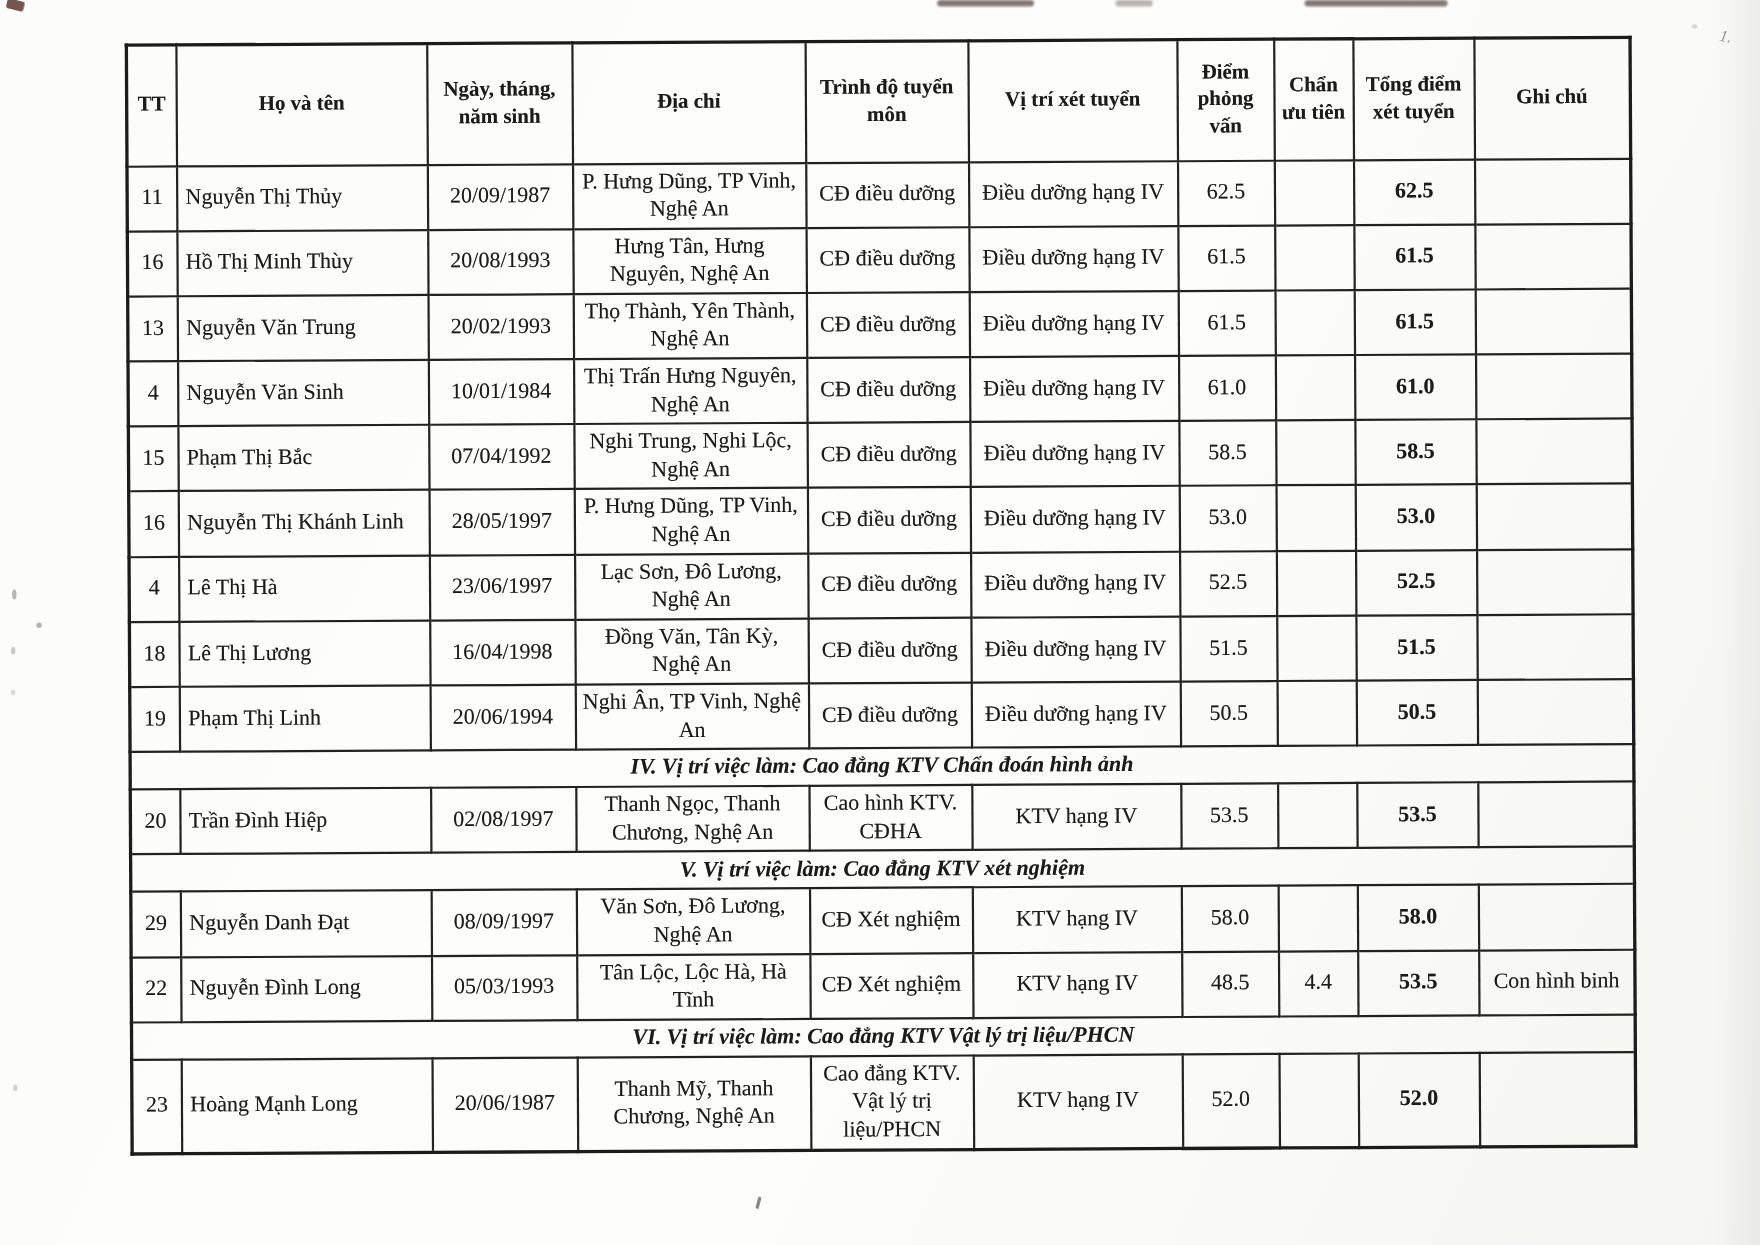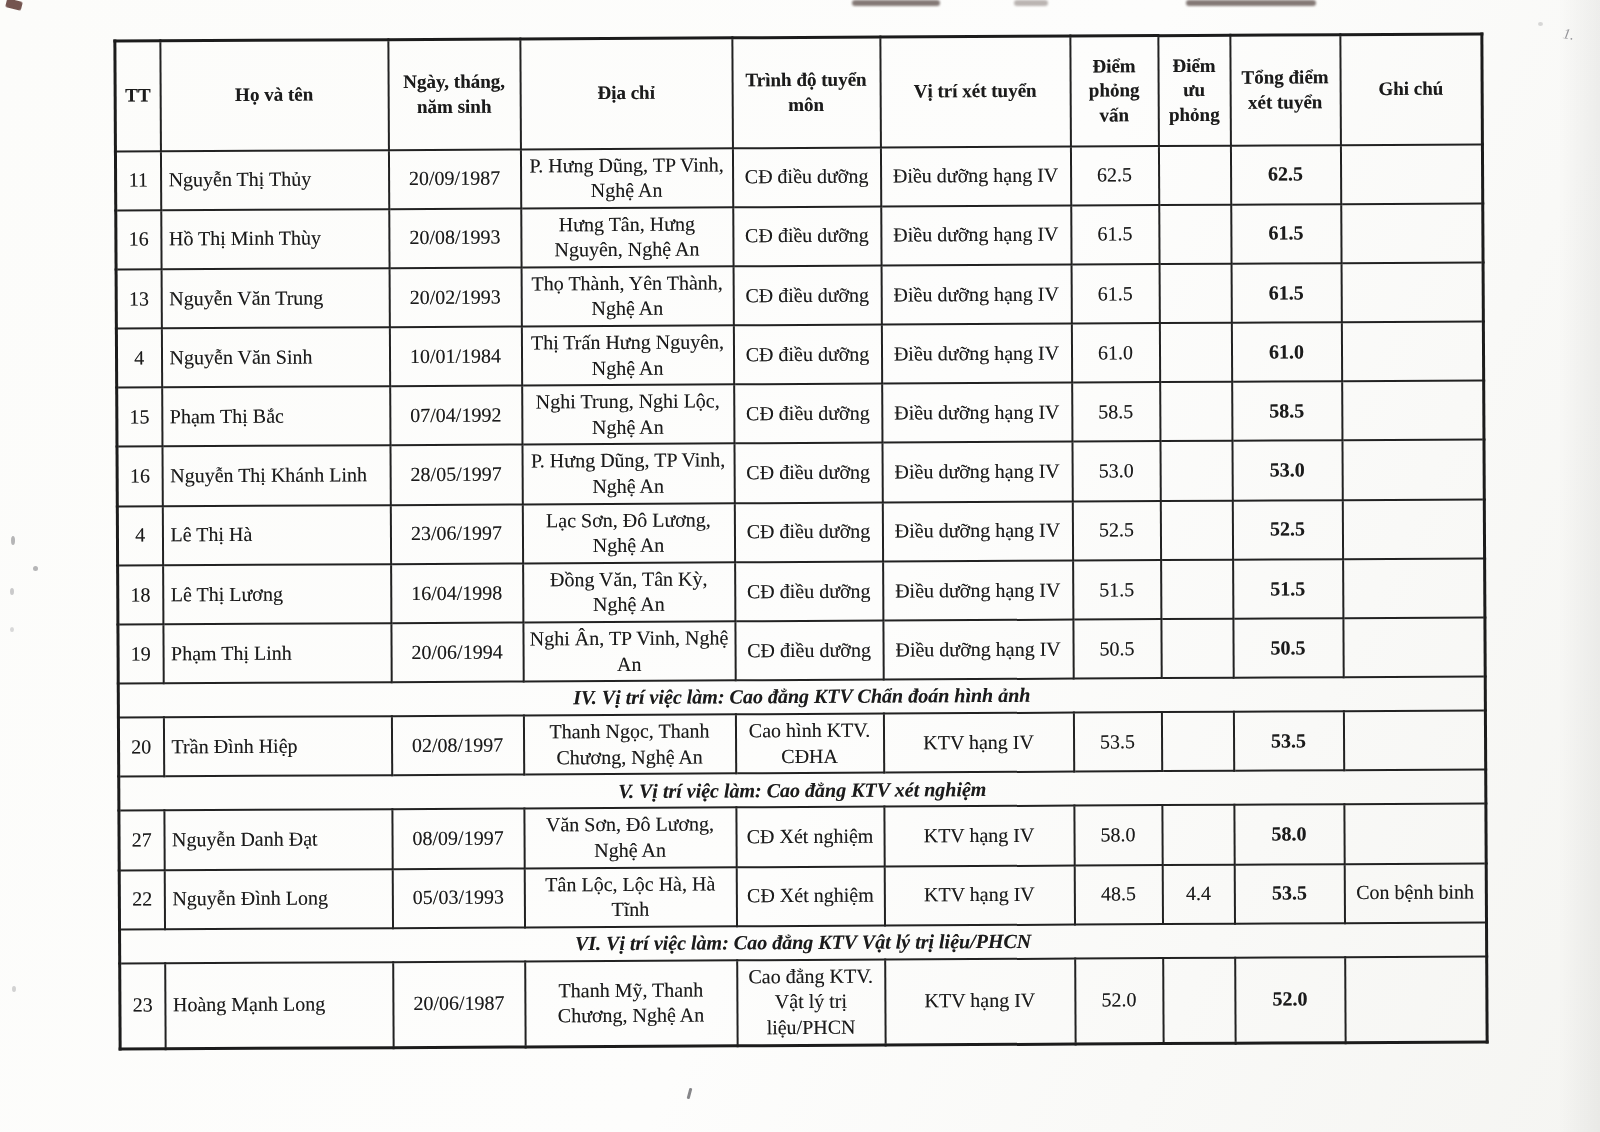--- a/index.html
+++ b/index.html
@@ -131,21 +131,21 @@
       </colgroup>
       <thead>
         <tr>
             <th class="col-tt">TT</th>
             <th class="col-name">Họ và tên</th>
             <th class="col-dob">Ngày, tháng, năm sinh</th>
             <th class="col-address">Địa chỉ</th>
             <th class="col-qualification">Trình độ tuyển môn</th>
             <th class="col-position">Vị trí xét tuyển</th>
             <th class="col-interview_score">Điểm phỏng vấn</th>
-            <th class="col-priority_score">Điểm ưu phỏng</th>
+            <th class="col-priority_score">Chẩn ưu tiên</th>
             <th class="col-total_score">Tổng điểm xét tuyển</th>
             <th class="col-note">Ghi chú</th>
           </tr>
       </thead>
       <tbody>
           <tr class="data-row">
             <td class="col-tt">11</td>
             <td class="col-name">Nguyễn Thị Thủy</td>
             <td class="col-dob">20/09/1987</td>
             <td class="col-address">P. Hưng Dũng, TP Vinh, Nghệ An</td>
@@ -264,42 +264,42 @@
             <td class="col-position">KTV hạng IV</td>
             <td class="col-interview_score">53.5</td>
             <td class="col-priority_score"></td>
             <td class="col-total_score">53.5</td>
             <td class="col-note"></td>
           </tr>
           <tr class="section-row">
             <td colspan="10" class="section-cell">V. Vị trí việc làm: Cao đẳng KTV xét nghiệm</td>
           </tr>
           <tr class="data-row">
-            <td class="col-tt">27</td>
+            <td class="col-tt">29</td>
             <td class="col-name">Nguyễn Danh Đạt</td>
             <td class="col-dob">08/09/1997</td>
             <td class="col-address">Văn Sơn, Đô Lương, Nghệ An</td>
             <td class="col-qualification">CĐ Xét nghiệm</td>
             <td class="col-position">KTV hạng IV</td>
             <td class="col-interview_score">58.0</td>
             <td class="col-priority_score"></td>
             <td class="col-total_score">58.0</td>
             <td class="col-note"></td>
           </tr>
           <tr class="data-row">
             <td class="col-tt">22</td>
             <td class="col-name">Nguyễn Đình Long</td>
             <td class="col-dob">05/03/1993</td>
             <td class="col-address">Tân Lộc, Lộc Hà, Hà Tĩnh</td>
             <td class="col-qualification">CĐ Xét nghiệm</td>
             <td class="col-position">KTV hạng IV</td>
             <td class="col-interview_score">48.5</td>
             <td class="col-priority_score">4.4</td>
             <td class="col-total_score">53.5</td>
-            <td class="col-note">Con bệnh binh</td>
+            <td class="col-note">Con hình binh</td>
           </tr>
           <tr class="section-row">
             <td colspan="10" class="section-cell">VI. Vị trí việc làm: Cao đẳng KTV Vật lý trị liệu/PHCN</td>
           </tr>
           <tr class="data-row">
             <td class="col-tt">23</td>
             <td class="col-name">Hoàng Mạnh Long</td>
             <td class="col-dob">20/06/1987</td>
             <td class="col-address">Thanh Mỹ, Thanh Chương, Nghệ An</td>
             <td class="col-qualification">Cao đẳng KTV. Vật lý trị liệu/PHCN</td>

